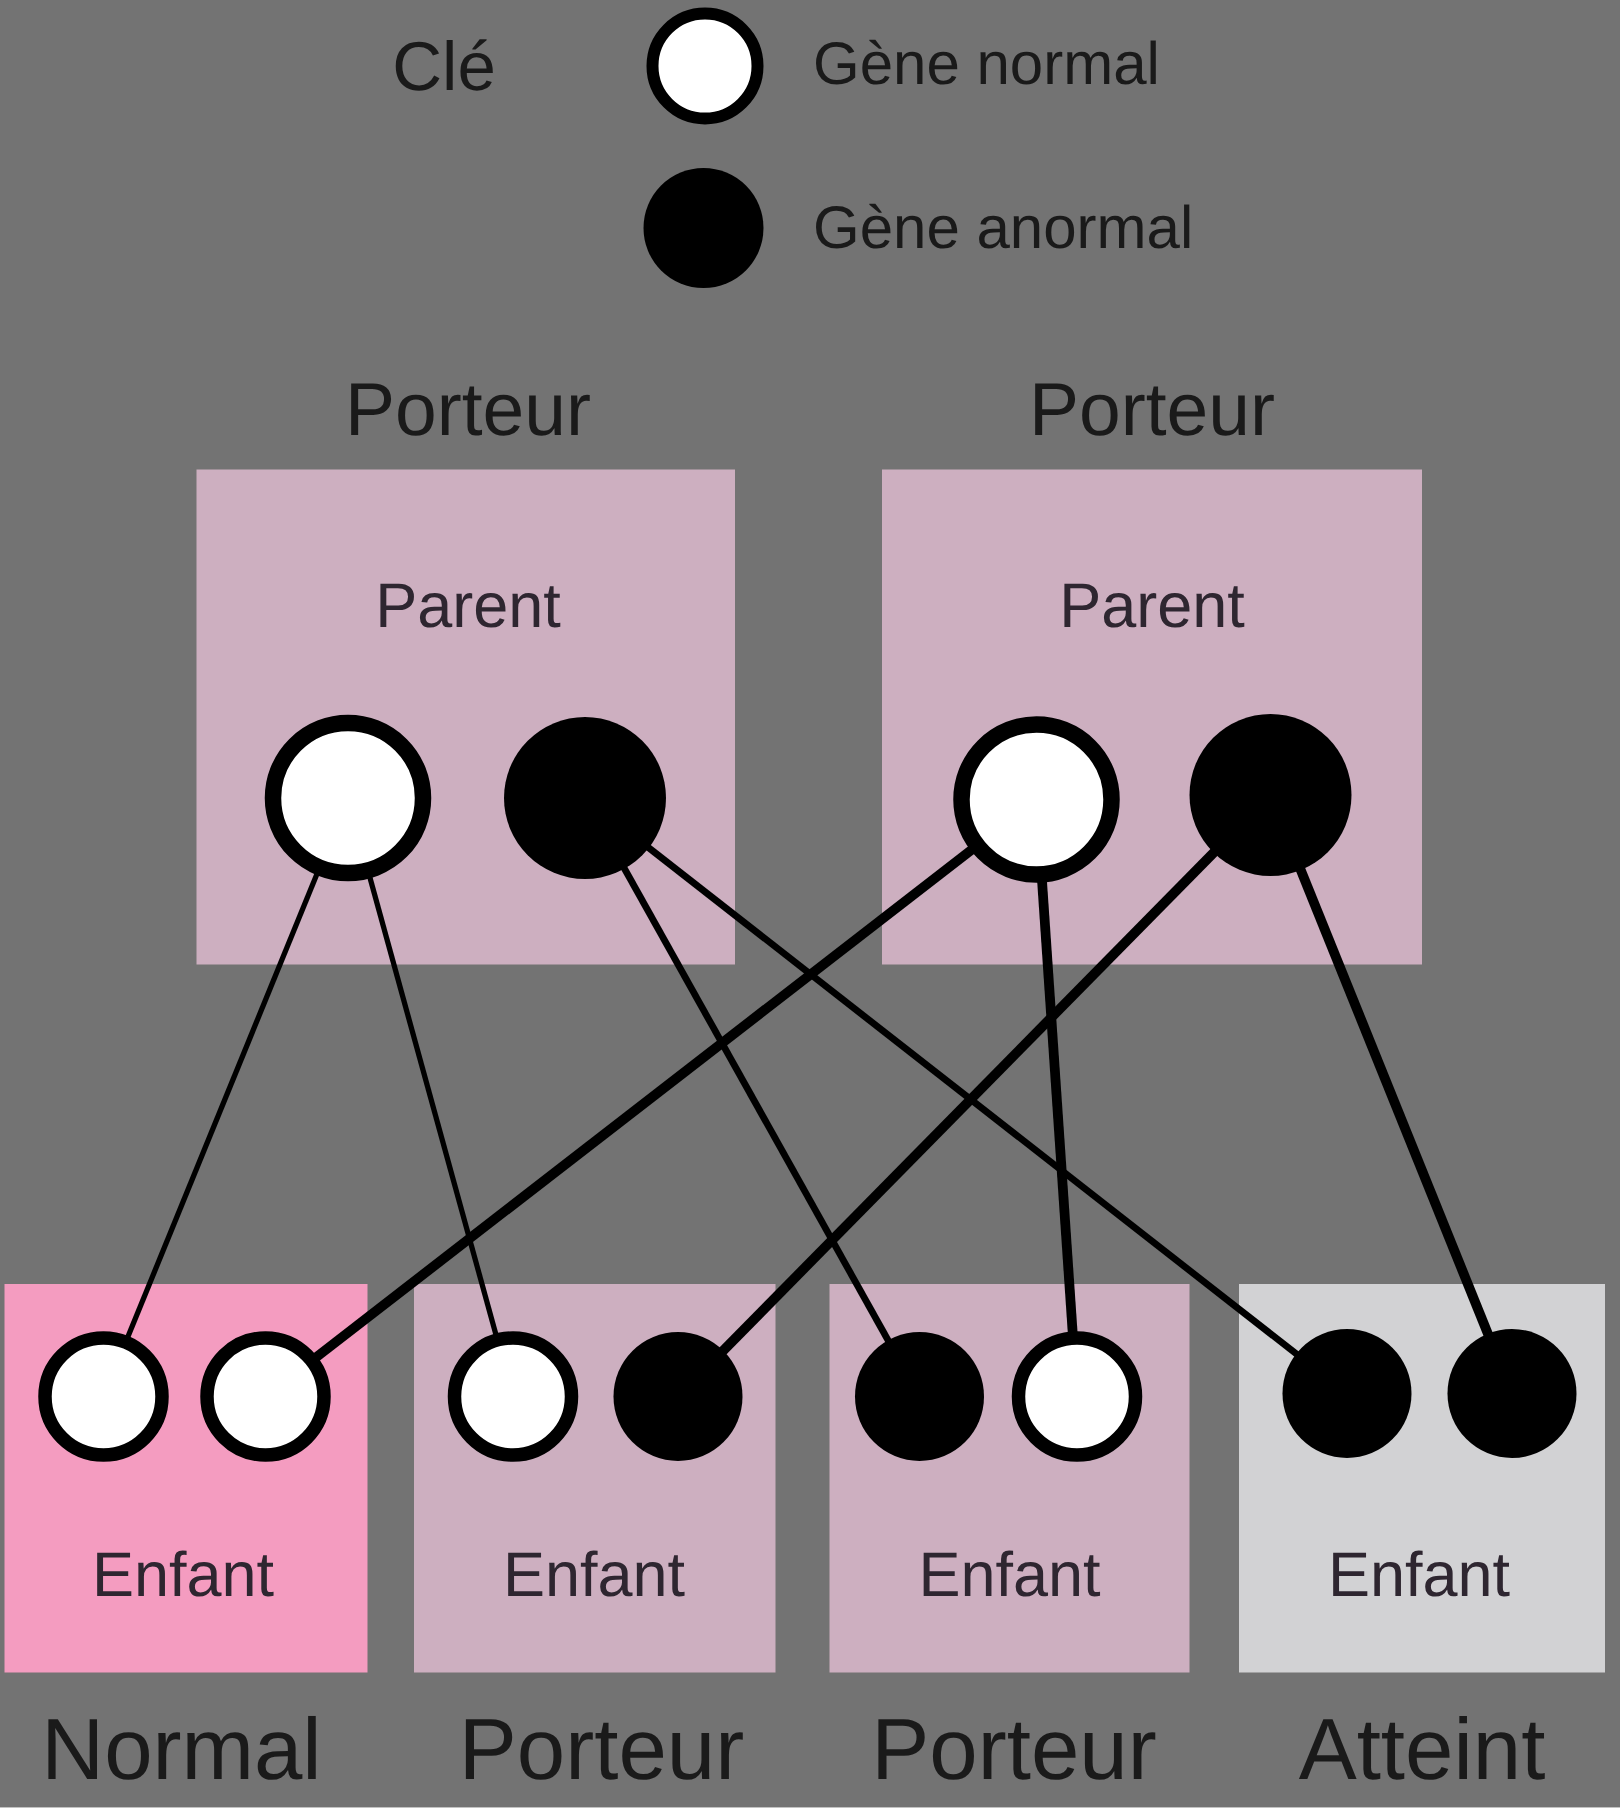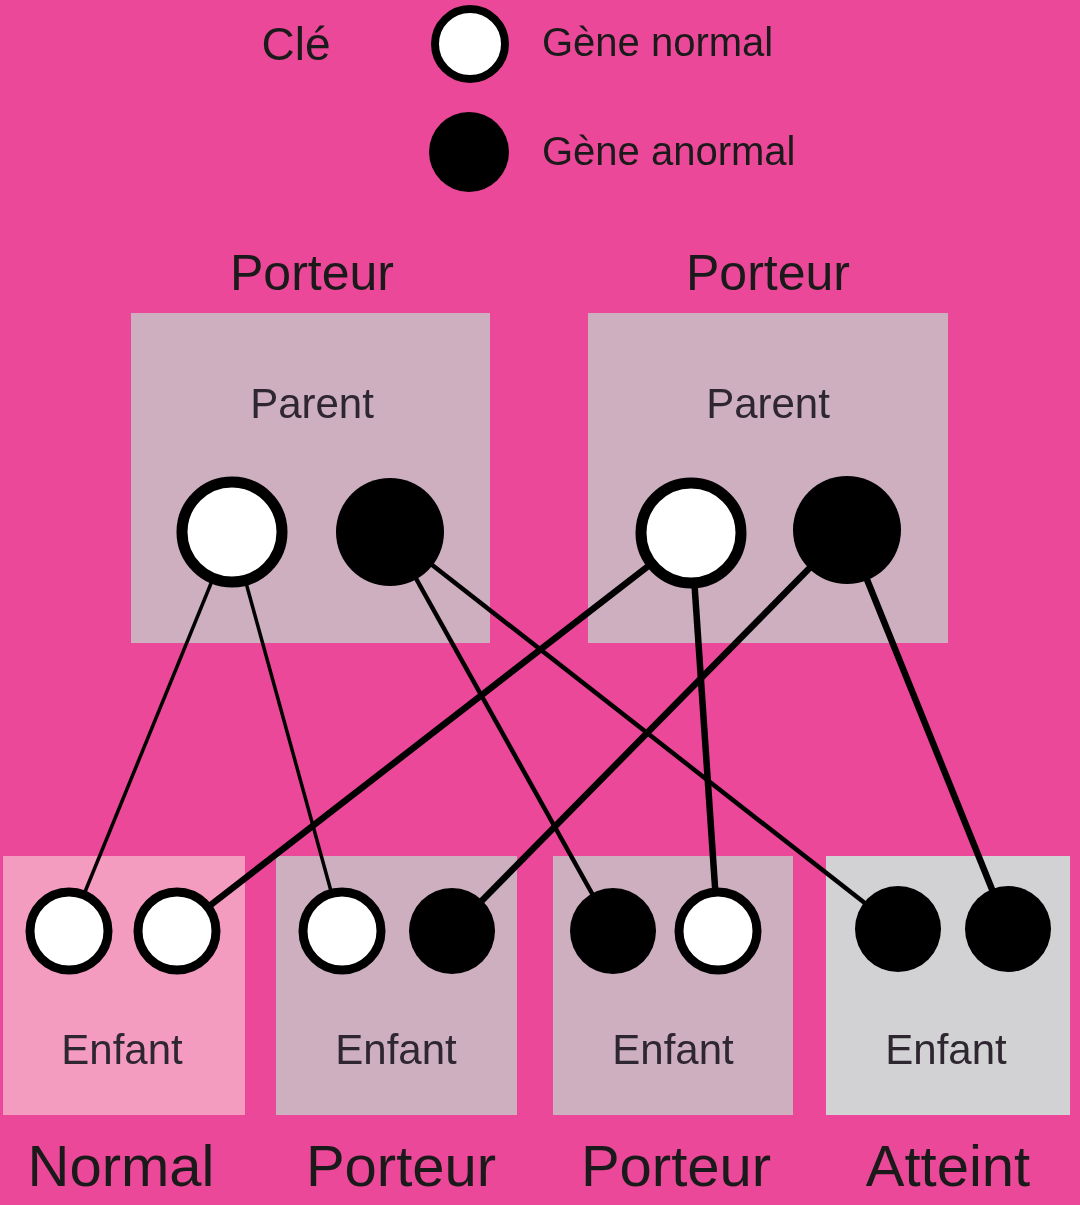--- a/index.html
+++ b/index.html
@@ -1,16 +1,16 @@
 <!DOCTYPE html>
 <html><head>
 <meta charset="utf-8">
 <style>
   html,body{margin:0;padding:0;background:#ffffff;}
-  .canvas{position:relative;width:1080px;height:1205px;background:#ec4899;overflow:hidden;}
+  .canvas{position:relative;width:1080px;height:1205px;background:#737373;overflow:hidden;}
   svg{display:block;}
   text{font-family:"Liberation Sans","DejaVu Sans",sans-serif;fill:#1a1a1a;}
   .title-big{font-size:50px;letter-spacing:0px;}
   .status-big{font-size:58px;}
   .box-label{font-size:42px;fill:#2e2630;}
   .key-title{font-size:46px;}
   .key-label{font-size:40px;}
   .conn{stroke:#000000;fill:none;}
 </style>
 </head>

